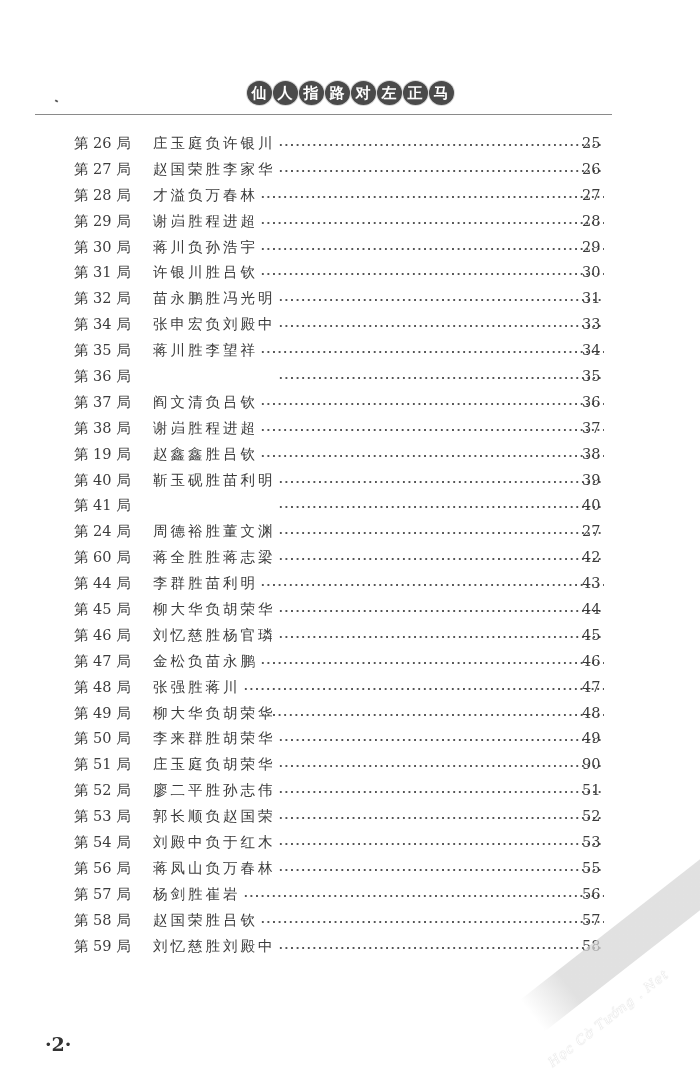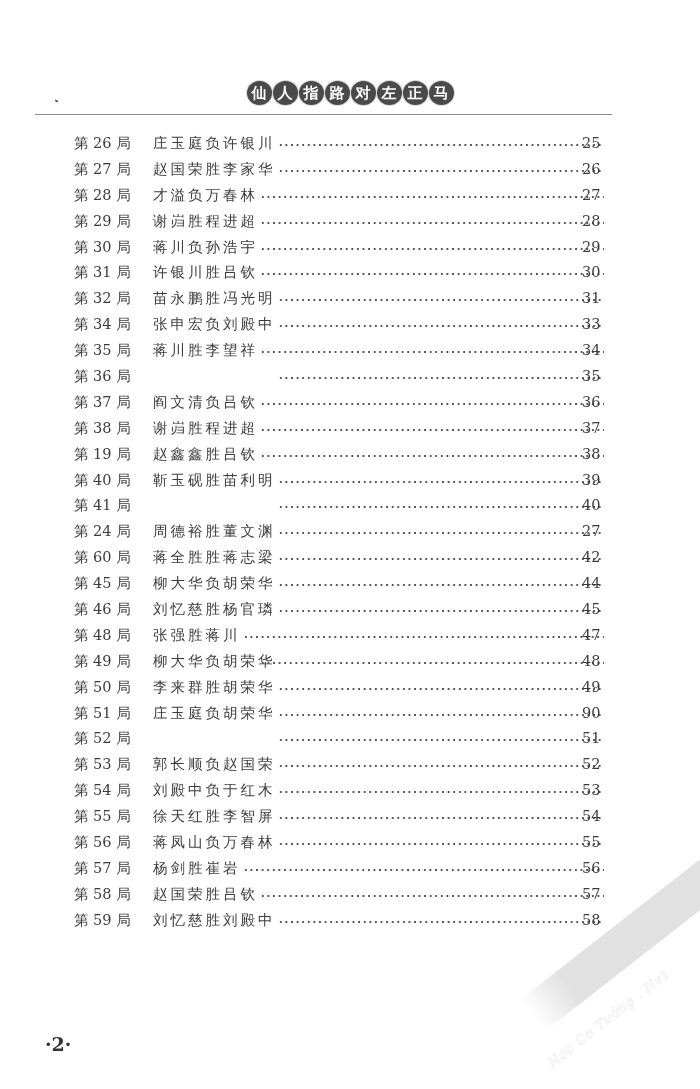--- a/index.html
+++ b/index.html
@@ -170,30 +170,42 @@
       <span class="leader" style="left: 278px;"></span>
       <span class="page">27</span>
     </div>
     <div class="row">
       <span class="num">第 60 局</span>
       <span class="title">蒋全胜胜蒋志梁</span>
       <span class="leader" style="left: 278px;"></span>
       <span class="page">42</span>
     </div>
     <div class="row">
+      <span class="num">第 44 局</span>
+      <span class="title">李群胜苗利明</span>
+      <span class="leader" style="left: 260px;"></span>
+      <span class="page">43</span>
+    </div>
+    <div class="row">
       <span class="num">第 45 局</span>
       <span class="title">柳大华负胡荣华</span>
       <span class="leader" style="left: 278px;"></span>
       <span class="page">44</span>
     </div>
     <div class="row">
       <span class="num">第 46 局</span>
       <span class="title">刘忆慈胜杨官璘</span>
       <span class="leader" style="left: 278px;"></span>
       <span class="page">45</span>
+    </div>
+    <div class="row">
+      <span class="num">第 47 局</span>
+      <span class="title">金松负苗永鹏</span>
+      <span class="leader" style="left: 260px;"></span>
+      <span class="page">46</span>
     </div>
     <div class="row">
       <span class="num">第 48 局</span>
       <span class="title">张强胜蒋川</span>
       <span class="leader" style="left: 243px;"></span>
       <span class="page">47</span>
     </div>
     <div class="row">
       <span class="num">第 49 局</span>
       <span class="title">柳大华负胡荣华</span>
@@ -207,40 +219,35 @@
       <span class="page">49</span>
     </div>
     <div class="row">
       <span class="num">第 51 局</span>
       <span class="title">庄玉庭负胡荣华</span>
       <span class="leader" style="left: 278px;"></span>
       <span class="page">90</span>
     </div>
     <div class="row">
       <span class="num">第 52 局</span>
+      <span class="title">廖二平胜孙志伟</span>
       <span class="leader" style="left: 278px;"></span>
       <span class="page">51</span>
     </div>
     <div class="row">
       <span class="num">第 53 局</span>
       <span class="title">郭长顺负赵国荣</span>
       <span class="leader" style="left: 278px;"></span>
       <span class="page">52</span>
     </div>
     <div class="row">
       <span class="num">第 54 局</span>
       <span class="title">刘殿中负于红木</span>
       <span class="leader" style="left: 278px;"></span>
       <span class="page">53</span>
-    </div>
-    <div class="row">
-      <span class="num">第 55 局</span>
-      <span class="title">徐天红胜李智屏</span>
-      <span class="leader" style="left: 278px;"></span>
-      <span class="page">54</span>
     </div>
     <div class="row">
       <span class="num">第 56 局</span>
       <span class="title">蒋凤山负万春林</span>
       <span class="leader" style="left: 278px;"></span>
       <span class="page">55</span>
     </div>
     <div class="row">
       <span class="num">第 57 局</span>
       <span class="title">杨剑胜崔岩</span>

